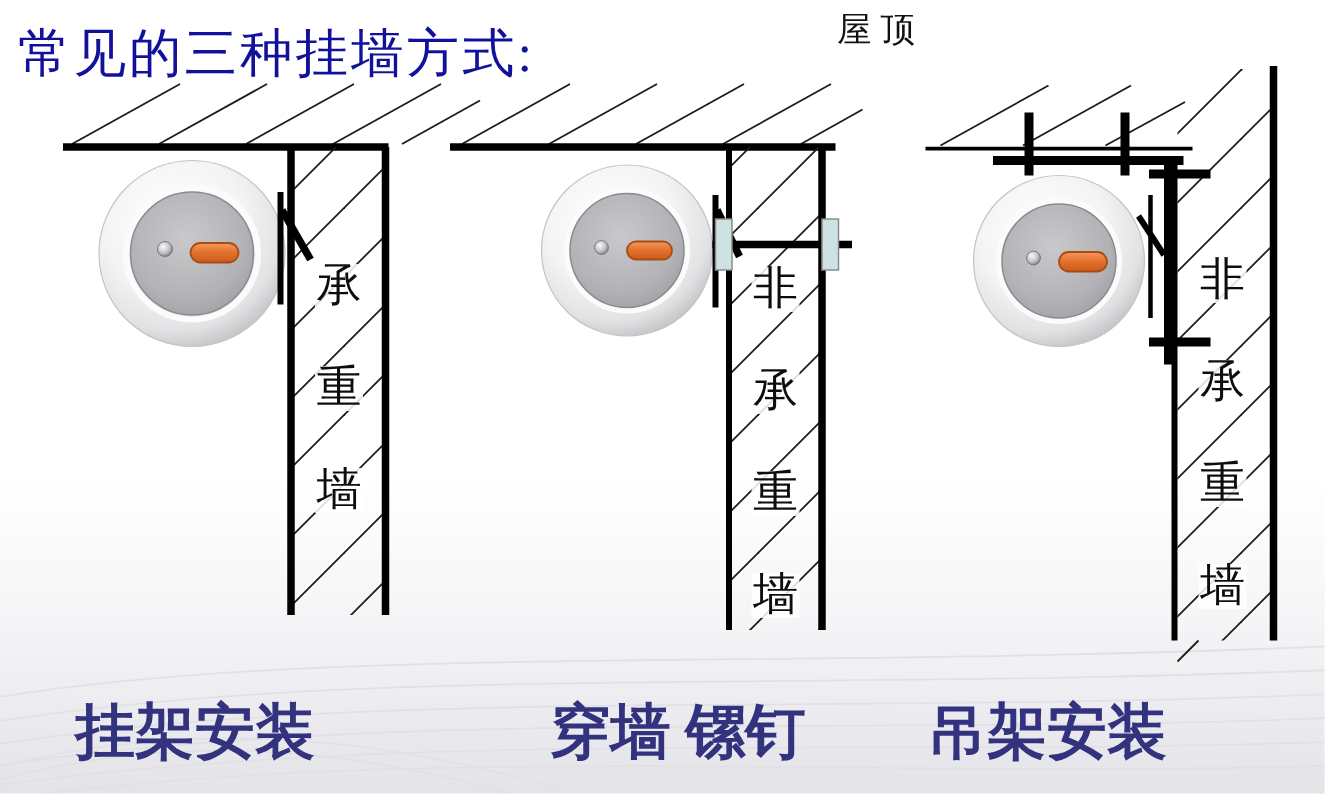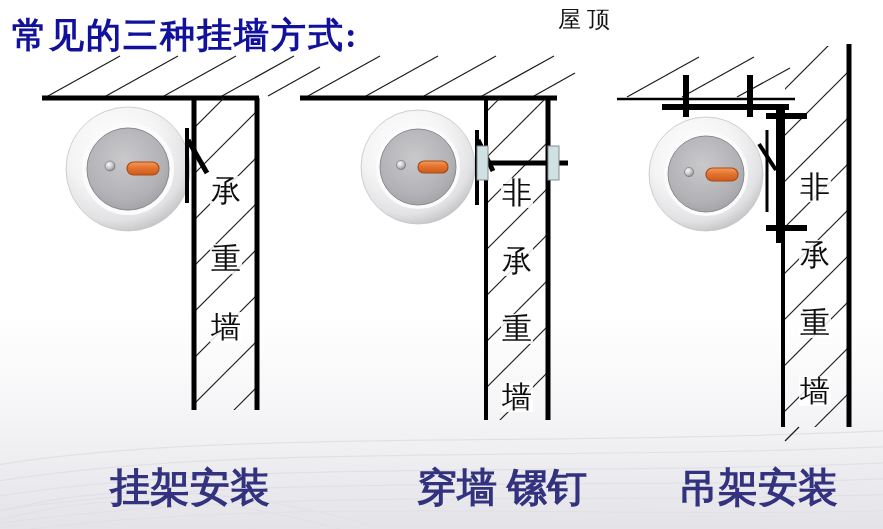--- a/index.html
+++ b/index.html
@@ -6,38 +6,38 @@
   body{
     width:883px;height:529px;overflow:hidden;position:relative;
     background:linear-gradient(180deg,#ffffff 0%,#ffffff 60%,#f5f5f7 78%,#eaeaee 92%,#e4e4e8 100%);
     font-family:"Liberation Serif","DejaVu Serif",serif;
   }
   .stage{position:absolute;left:0;top:0;width:883px;height:529px;}
   .bg-curves{position:absolute;left:0;top:0;width:883px;height:529px;z-index:0;}
   .line-art{position:absolute;left:0;top:0;width:883px;height:529px;z-index:1;}
   .page-title{
     position:absolute;left:12px;top:12px;z-index:3;
-    font-size:35px;font-weight:700;color:#11119c;letter-spacing:2px;white-space:nowrap;
+    font-size:35px;font-weight:400;color:#11119c;letter-spacing:2px;white-space:nowrap;
   }
   .roof-label{
     position:absolute;left:558px;top:4px;z-index:3;
     font-size:23px;color:#111;letter-spacing:6px;white-space:nowrap;
   }
   .wall-label{
     position:absolute;z-index:3;display:flex;flex-direction:column;align-items:center;gap:38px;
   }
   .wall-label span{
     font-size:30px;line-height:30px;color:#0d0d0d;background:rgba(255,255,255,0.85);
     padding:0 1px;display:block;
   }
   .wall-label.w1{left:208px;top:176px;width:36px;}
   .wall-label.w2{left:499px;top:178px;width:36px;}
   .wall-label.w3{left:797px;top:172px;width:36px;}
   .caption{
-    position:absolute;top:460px;width:220px;z-index:3;text-align:right;
+    position:absolute;top:460px;width:220px;z-index:3;text-align:left;
     font-size:40px;font-weight:700;color:#32327e;white-space:nowrap;
   }
   .caption.c1{left:50px;}
   .caption.c2{left:367px;}
   .caption.c3{left:618px;}
 </style>
 </head>
 <body>
 
 <div class="stage">

